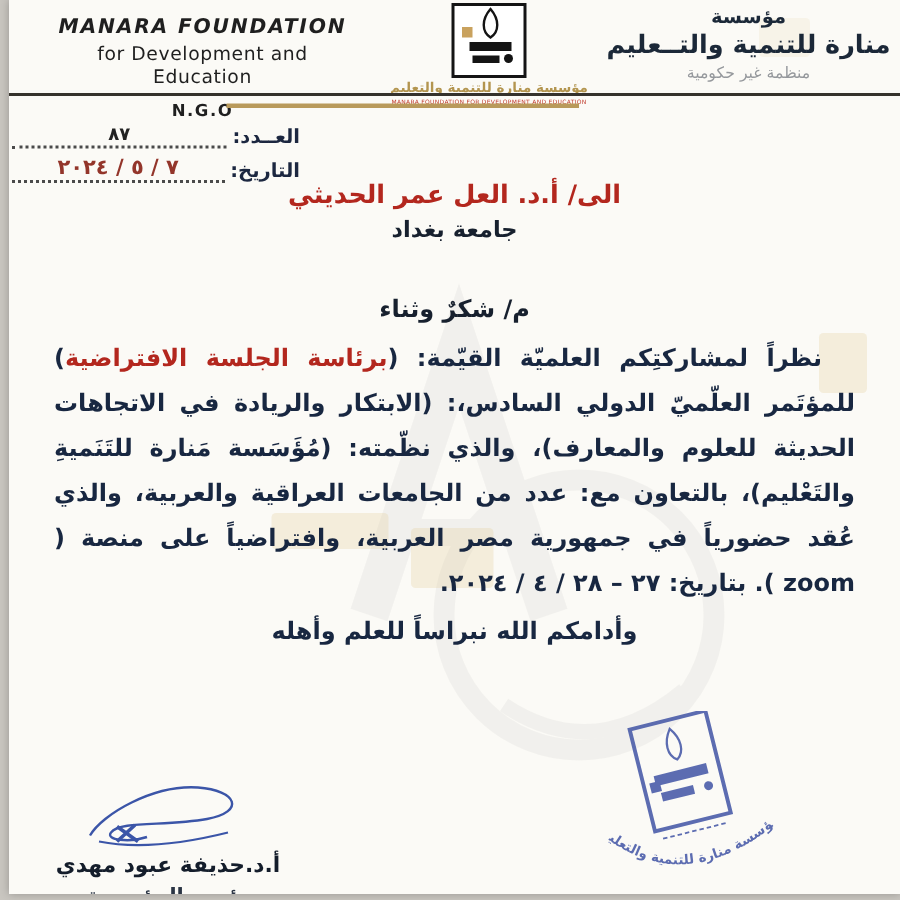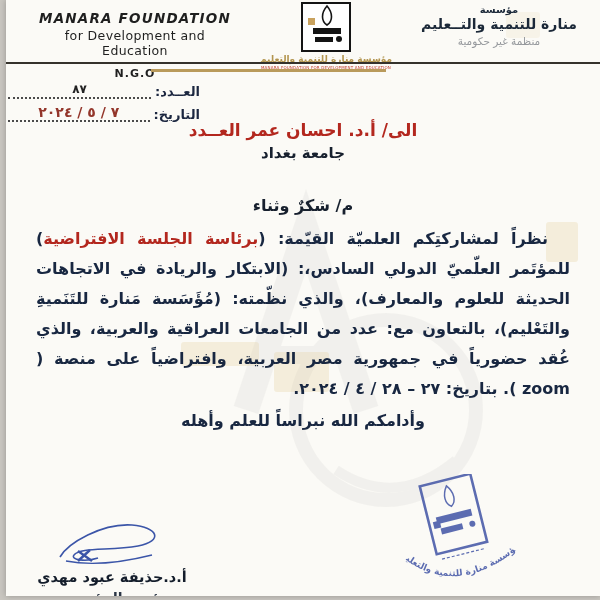--- a/index.html
+++ b/index.html
@@ -27,22 +27,22 @@
   .hdr-en .t1{font-weight:bold;font-style:italic;font-size:13.5px;letter-spacing:1.2px;}
   .hdr-en .t2{font-size:12.5px;letter-spacing:.4px;margin-top:2px;}
   .hdr-en .t3{font-weight:bold;font-size:11px;letter-spacing:1px;margin-top:9px;}
 
   .hdr-logo{position:absolute;left:253px;top:2px;width:134px;text-align:center;}
   .logo-box{width:46px;height:46px;border:2.5px solid #141414;margin:0 auto;background:#fff;position:relative;}
   .logo-tag-ar{font-size:9px;font-weight:bold;color:#b3954f;margin-top:2px;direction:rtl;}
   .logo-tag-en{font-size:4px;color:#c03a2b;letter-spacing:.2px;margin-top:1px;white-space:nowrap;}
 
   .hdr-ar{position:absolute;right:6px;top:4px;width:190px;text-align:center;direction:rtl;color:#1b2838;}
-  .hdr-ar .a1{font-size:10px;font-weight:bold;}
-  .hdr-ar .a2{font-size:14px;font-weight:bold;margin-top:1px;}
+  .hdr-ar .a1{font-size:13px;font-weight:bold;}
+  .hdr-ar .a2{font-size:17px;font-weight:bold;margin-top:1px;}
   .hdr-ar .a3{font-size:10.5px;color:#95989c;margin-top:3px;}
 
   .rule-dark{position:absolute;left:0;right:0;top:62px;height:2px;background:#35322c;}
   .rule-gold{position:absolute;left:145px;top:69px;width:235px;height:2.5px;background:#b99a5b;}
 
   
   .ref{position:absolute;left:2px;top:76px;width:192px;direction:rtl;}
   .ref-row{display:flex;align-items:flex-end;gap:4px;height:23px;}
   .ref-label{font-weight:bold;font-size:13px;color:#1c2740;white-space:nowrap;}
   .ref-leader{flex:1;border-bottom:2px dotted #4a4a4a;text-align:center;line-height:13px;padding-bottom:1px;}
@@ -123,21 +123,21 @@
       <span class="ref-label">العــدد:</span>
       <span class="ref-leader"><span class="ref-num">٨٧</span></span>
     </div>
     <div class="ref-row">
       <span class="ref-label">التاريخ:</span>
       <span class="ref-leader"><span class="ref-date">٧ / ٥ / ٢٠٢٤</span></span>
     </div>
   </div>
 
   <div class="addr">
-    <div class="to">الى/ أ.د. احسان عمر العــدد</div>
+    <div class="to">الى/ أ.د. العل عمر الحديثي</div>
     <div class="org">جامعة بغداد</div>
   </div>
 
   <div class="subject">م/ شكرٌ وثناء</div>
 
   <div class="body-text">
     <p><span>نظراً لمشاركتِكم العلميّة القيّمة: (</span><span class="seg-red">برئاسة الجلسة الافتراضية</span><span>) للمؤتَمر العلّميّ الدولي السادس،: (الابتكار والريادة في الاتجاهات الحديثة للعلوم والمعارف)، والذي نظّمته: (مُؤَسَسة مَنارة للتَنَميةِ والتَعْليم)، بالتعاون مع: عدد من الجامعات العراقية والعربية، والذي عُقد حضورياً في جمهورية مصر العربية، وافتراضياً على منصة ( </span><span class="seg-latin">zoom</span><span> ). بتاريخ: ٢٧ – ٢٨ / ٤ / ٢٠٢٤.</span></p>
     <p class="center">وأدامكم الله نبراساً للعلم وأهله</p>
   </div>
 

